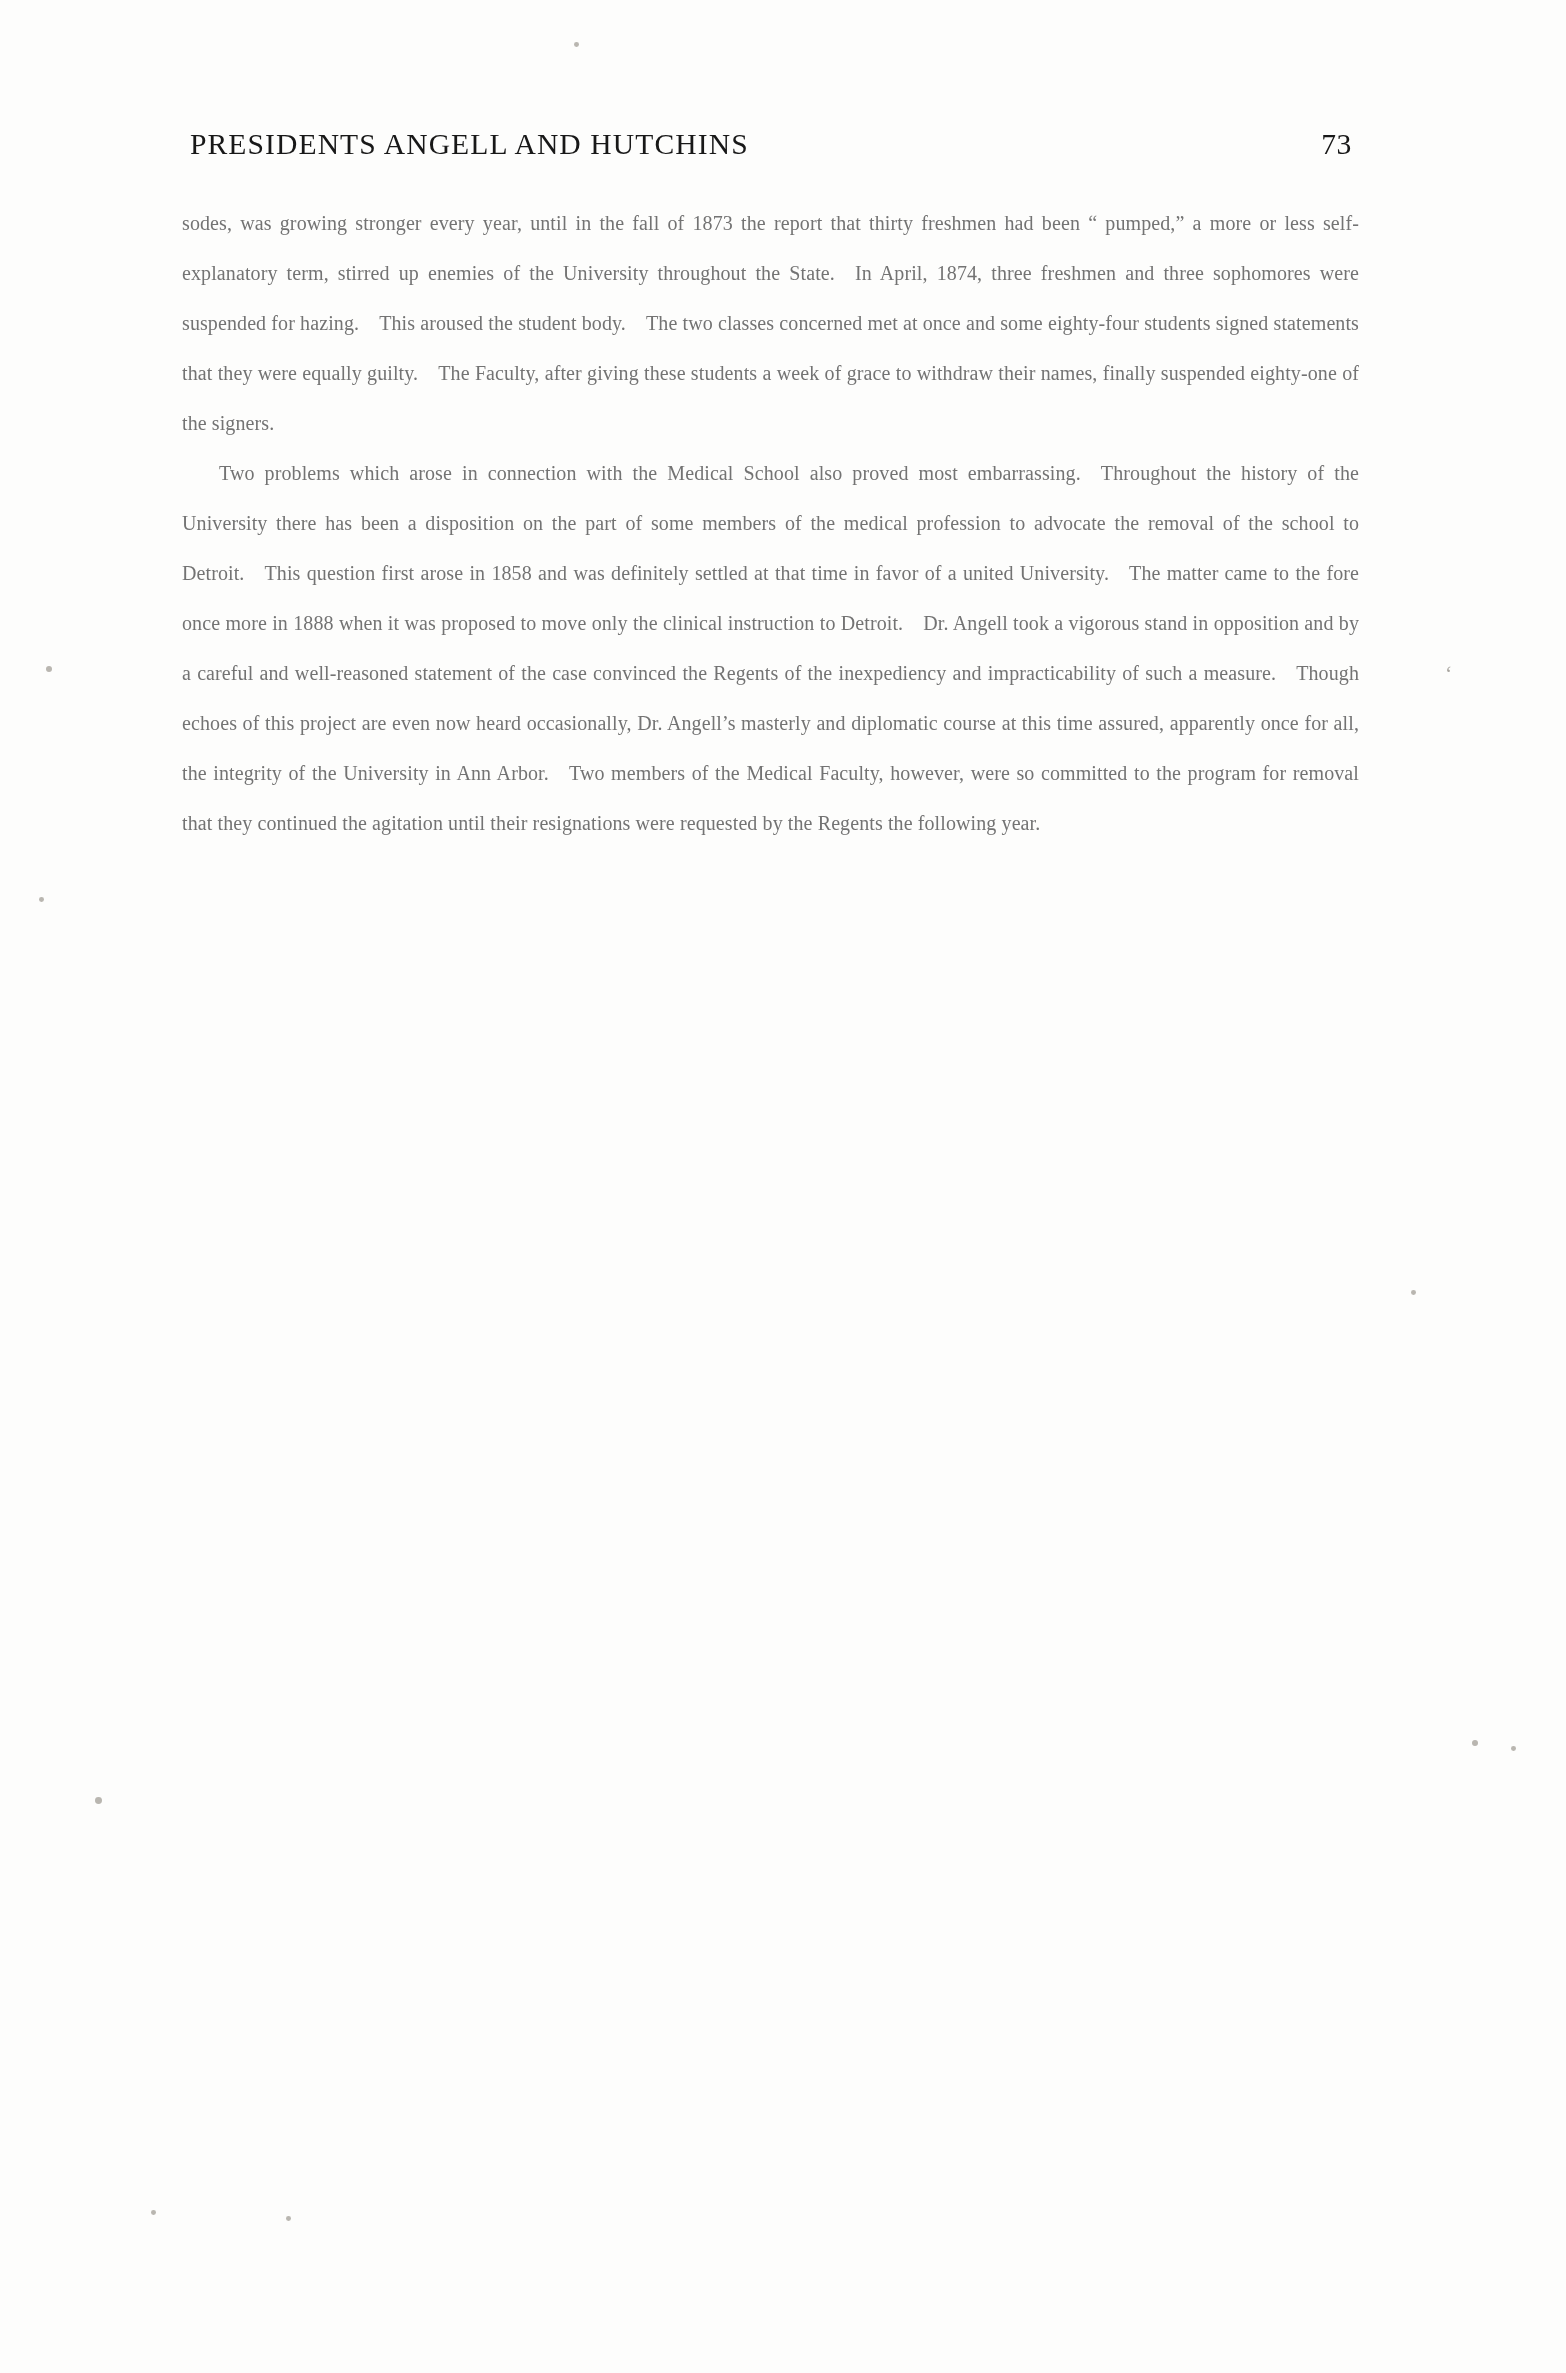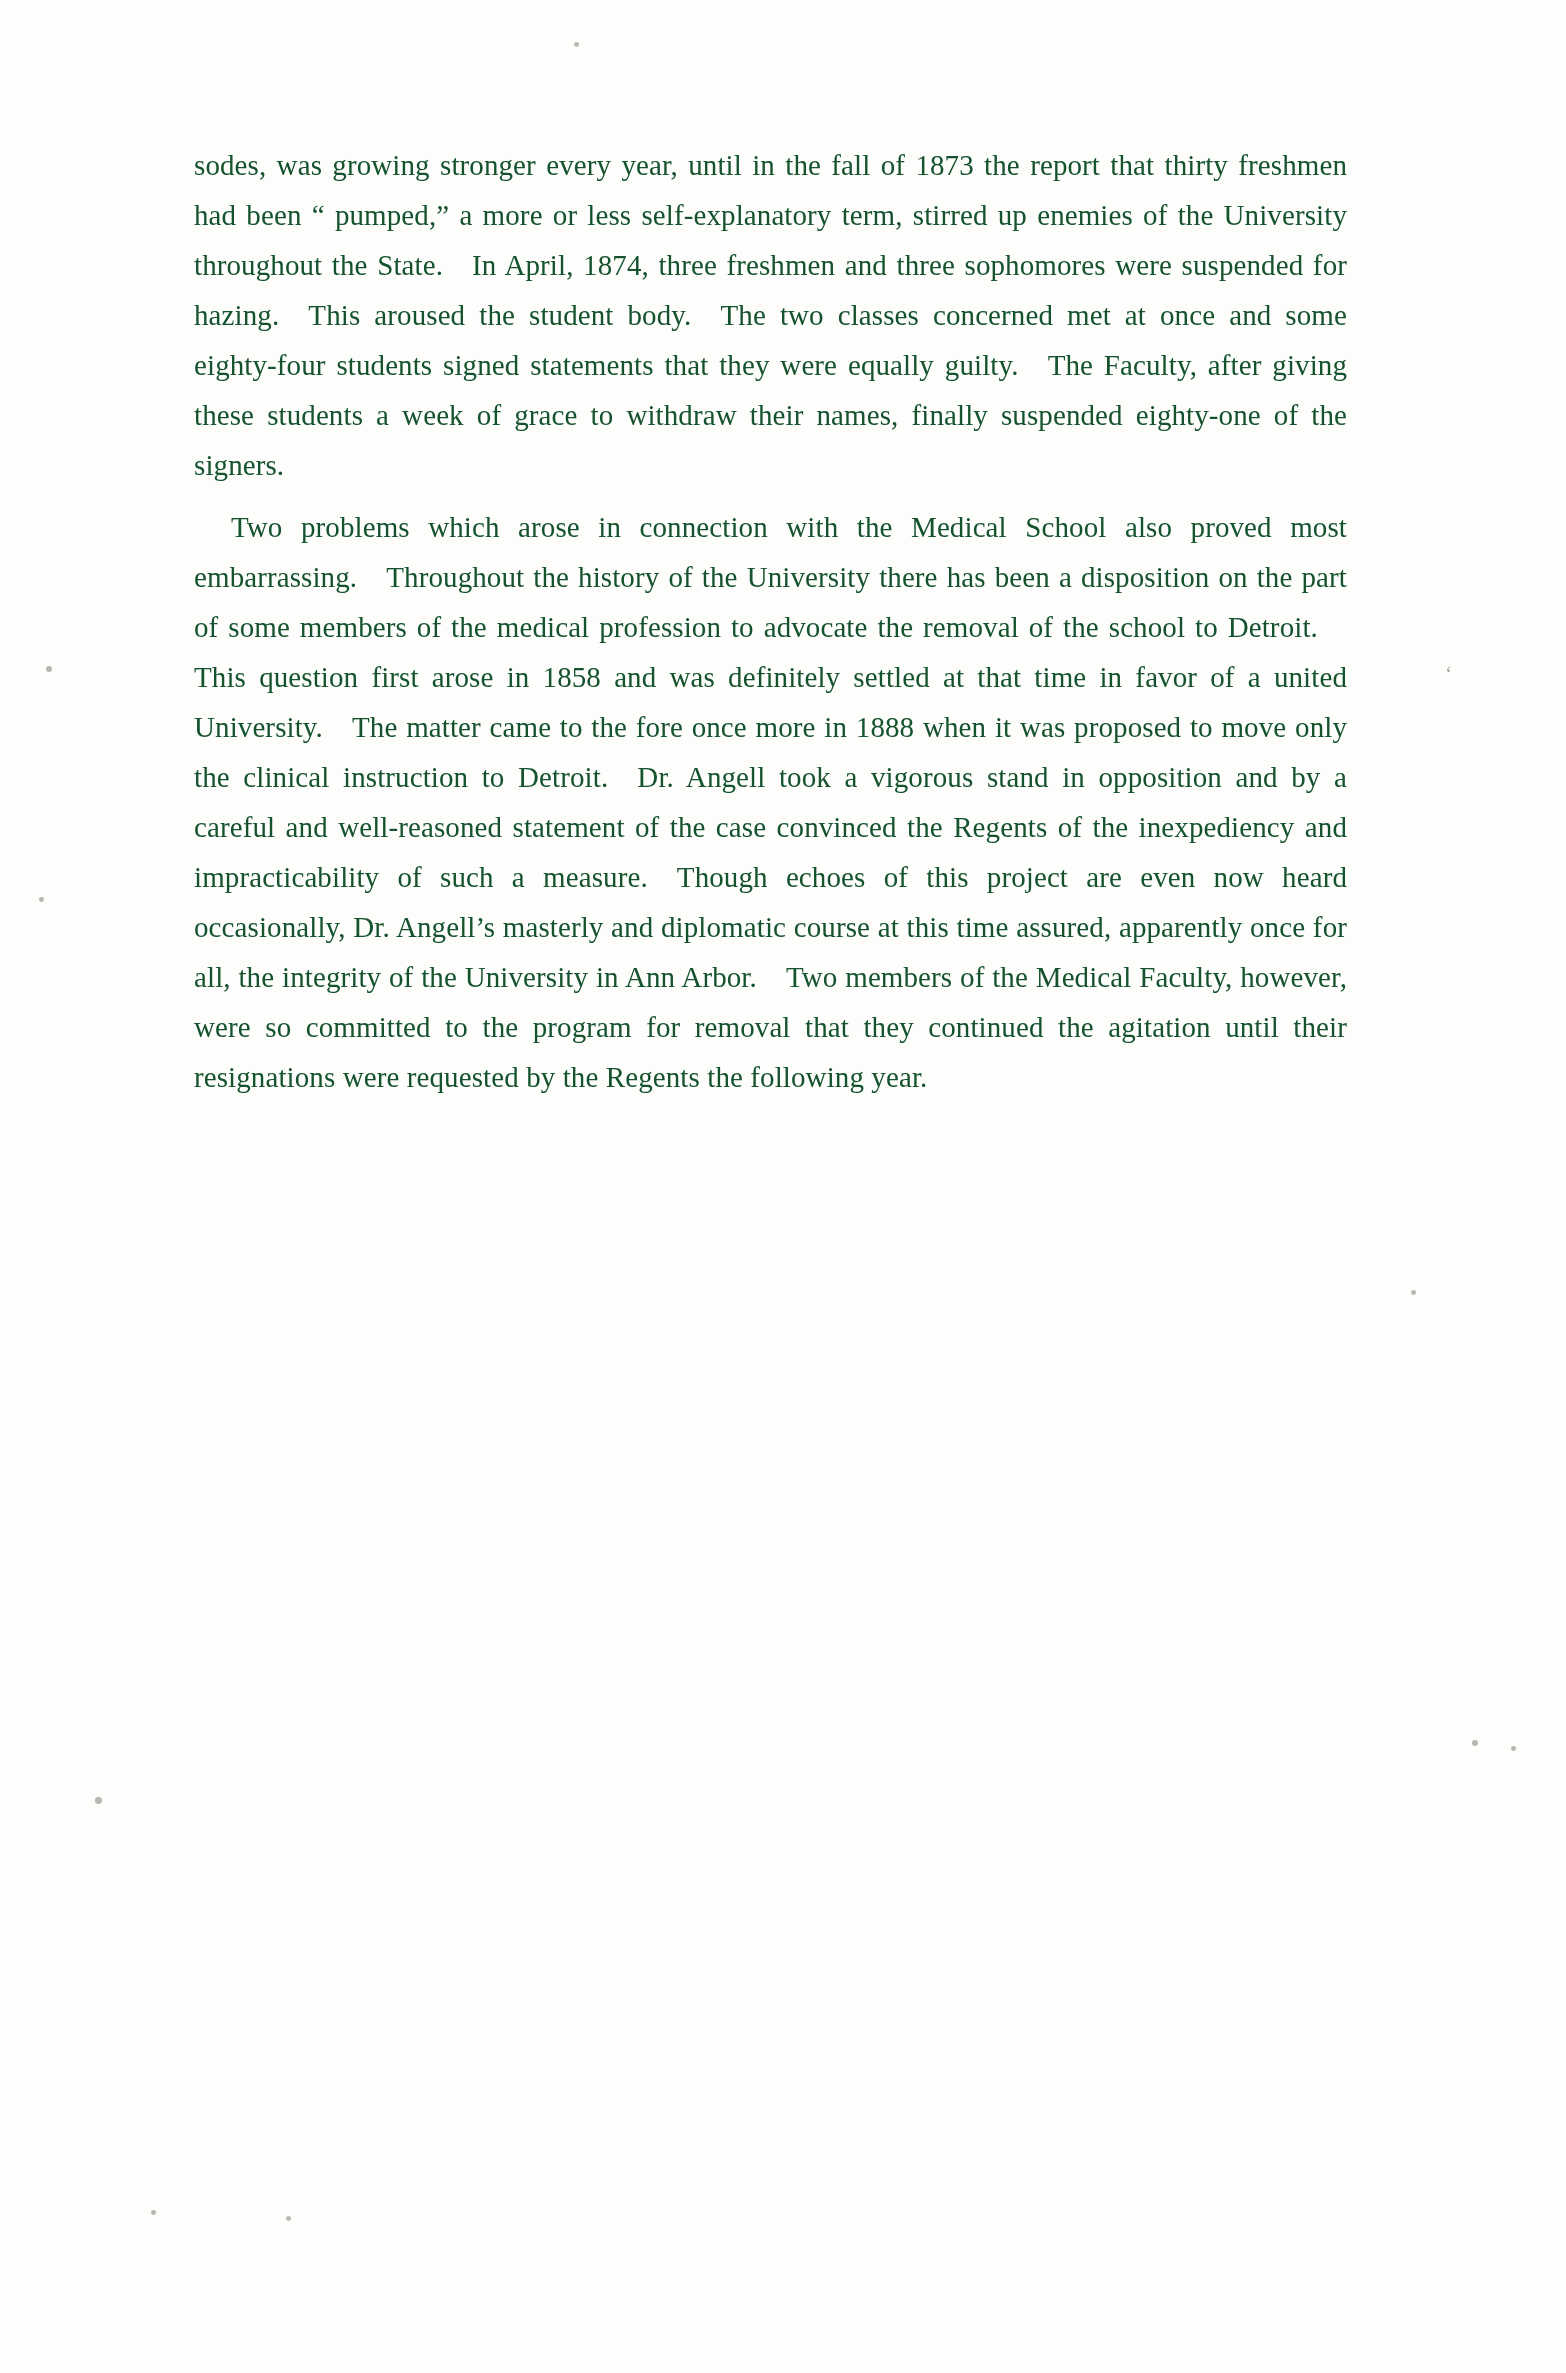--- a/index.html
+++ b/index.html
@@ -42,26 +42,26 @@
     letter-spacing: 1.1px;
     color: #181818;
     white-space: nowrap;
   }
   .running-head .folio {
     font-size: 29.6px;
     color: #181818;
     letter-spacing: 0.5px;
   }
   p.body-par {
-    margin: 12px;
-    font-size: 29px;
+    margin: 0;
+    font-size: 20px;
     line-height: 50px;
     text-align: justify;
     text-justify: inter-word;
-    color: #14532d;
+    color: #737373;
     letter-spacing: 0.1px;
   }
   p.body-par.indent {
     text-indent: 37px;
   }
   .speck {
     position: absolute;
     background: #b9b6b0;
     border-radius: 50%;
   }
@@ -72,20 +72,24 @@
     font-family: "Liberation Serif", serif;
   }
 </style>
 </head>
 <body>
 
 <div class="page">
 
   <div class="content">
 
+    <div class="running-head">
+      <span class="title">PRESIDENTS ANGELL AND HUTCHINS</span>
+      <span class="folio">73</span>
+    </div>
 
     <p class="body-par">sodes, was growing stronger every year, until in the fall of 1873 the report that thirty freshmen had been “ pumped,” a more or less self-explanatory term, stirred up enemies of the University throughout the State. In April, 1874, three freshmen and three sophomores were suspended for hazing. This aroused the student body. The two classes concerned met at once and some eighty-four students signed statements that they were equally guilty. The Faculty, after giving these students a week of grace to withdraw their names, finally suspended eighty-one of the signers.</p>
     <p class="body-par indent">Two problems which arose in connection with the Medical School also proved most embarrassing. Throughout the history of the University there has been a disposition on the part of some members of the medical profession to advocate the removal of the school to Detroit. This question first arose in 1858 and was definitely settled at that time in favor of a united University. The matter came to the fore once more in 1888 when it was proposed to move only the clinical instruction to Detroit. Dr. Angell took a vigorous stand in opposition and by a careful and well-reasoned statement of the case convinced the Regents of the inexpediency and impracticability of such a measure. Though echoes of this project are even now heard occasionally, Dr. Angell’s masterly and diplomatic course at this time assured, apparently once for all, the integrity of the University in Ann Arbor. Two members of the Medical Faculty, however, were so committed to the program for removal that they continued the agitation until their resignations were requested by the Regents the following year.</p>
 
   </div>
 
   <span class="mark" style="left:1445px; top:662px;">‘</span>
   <span class="speck" style="left:46px; top:666px; width:5.9px; height:5.9px;"></span>
   <span class="speck" style="left:39px; top:897px; width:4.9px; height:4.9px;"></span>
   <span class="speck" style="left:1411px; top:1290px; width:4.9px; height:4.9px;"></span>

